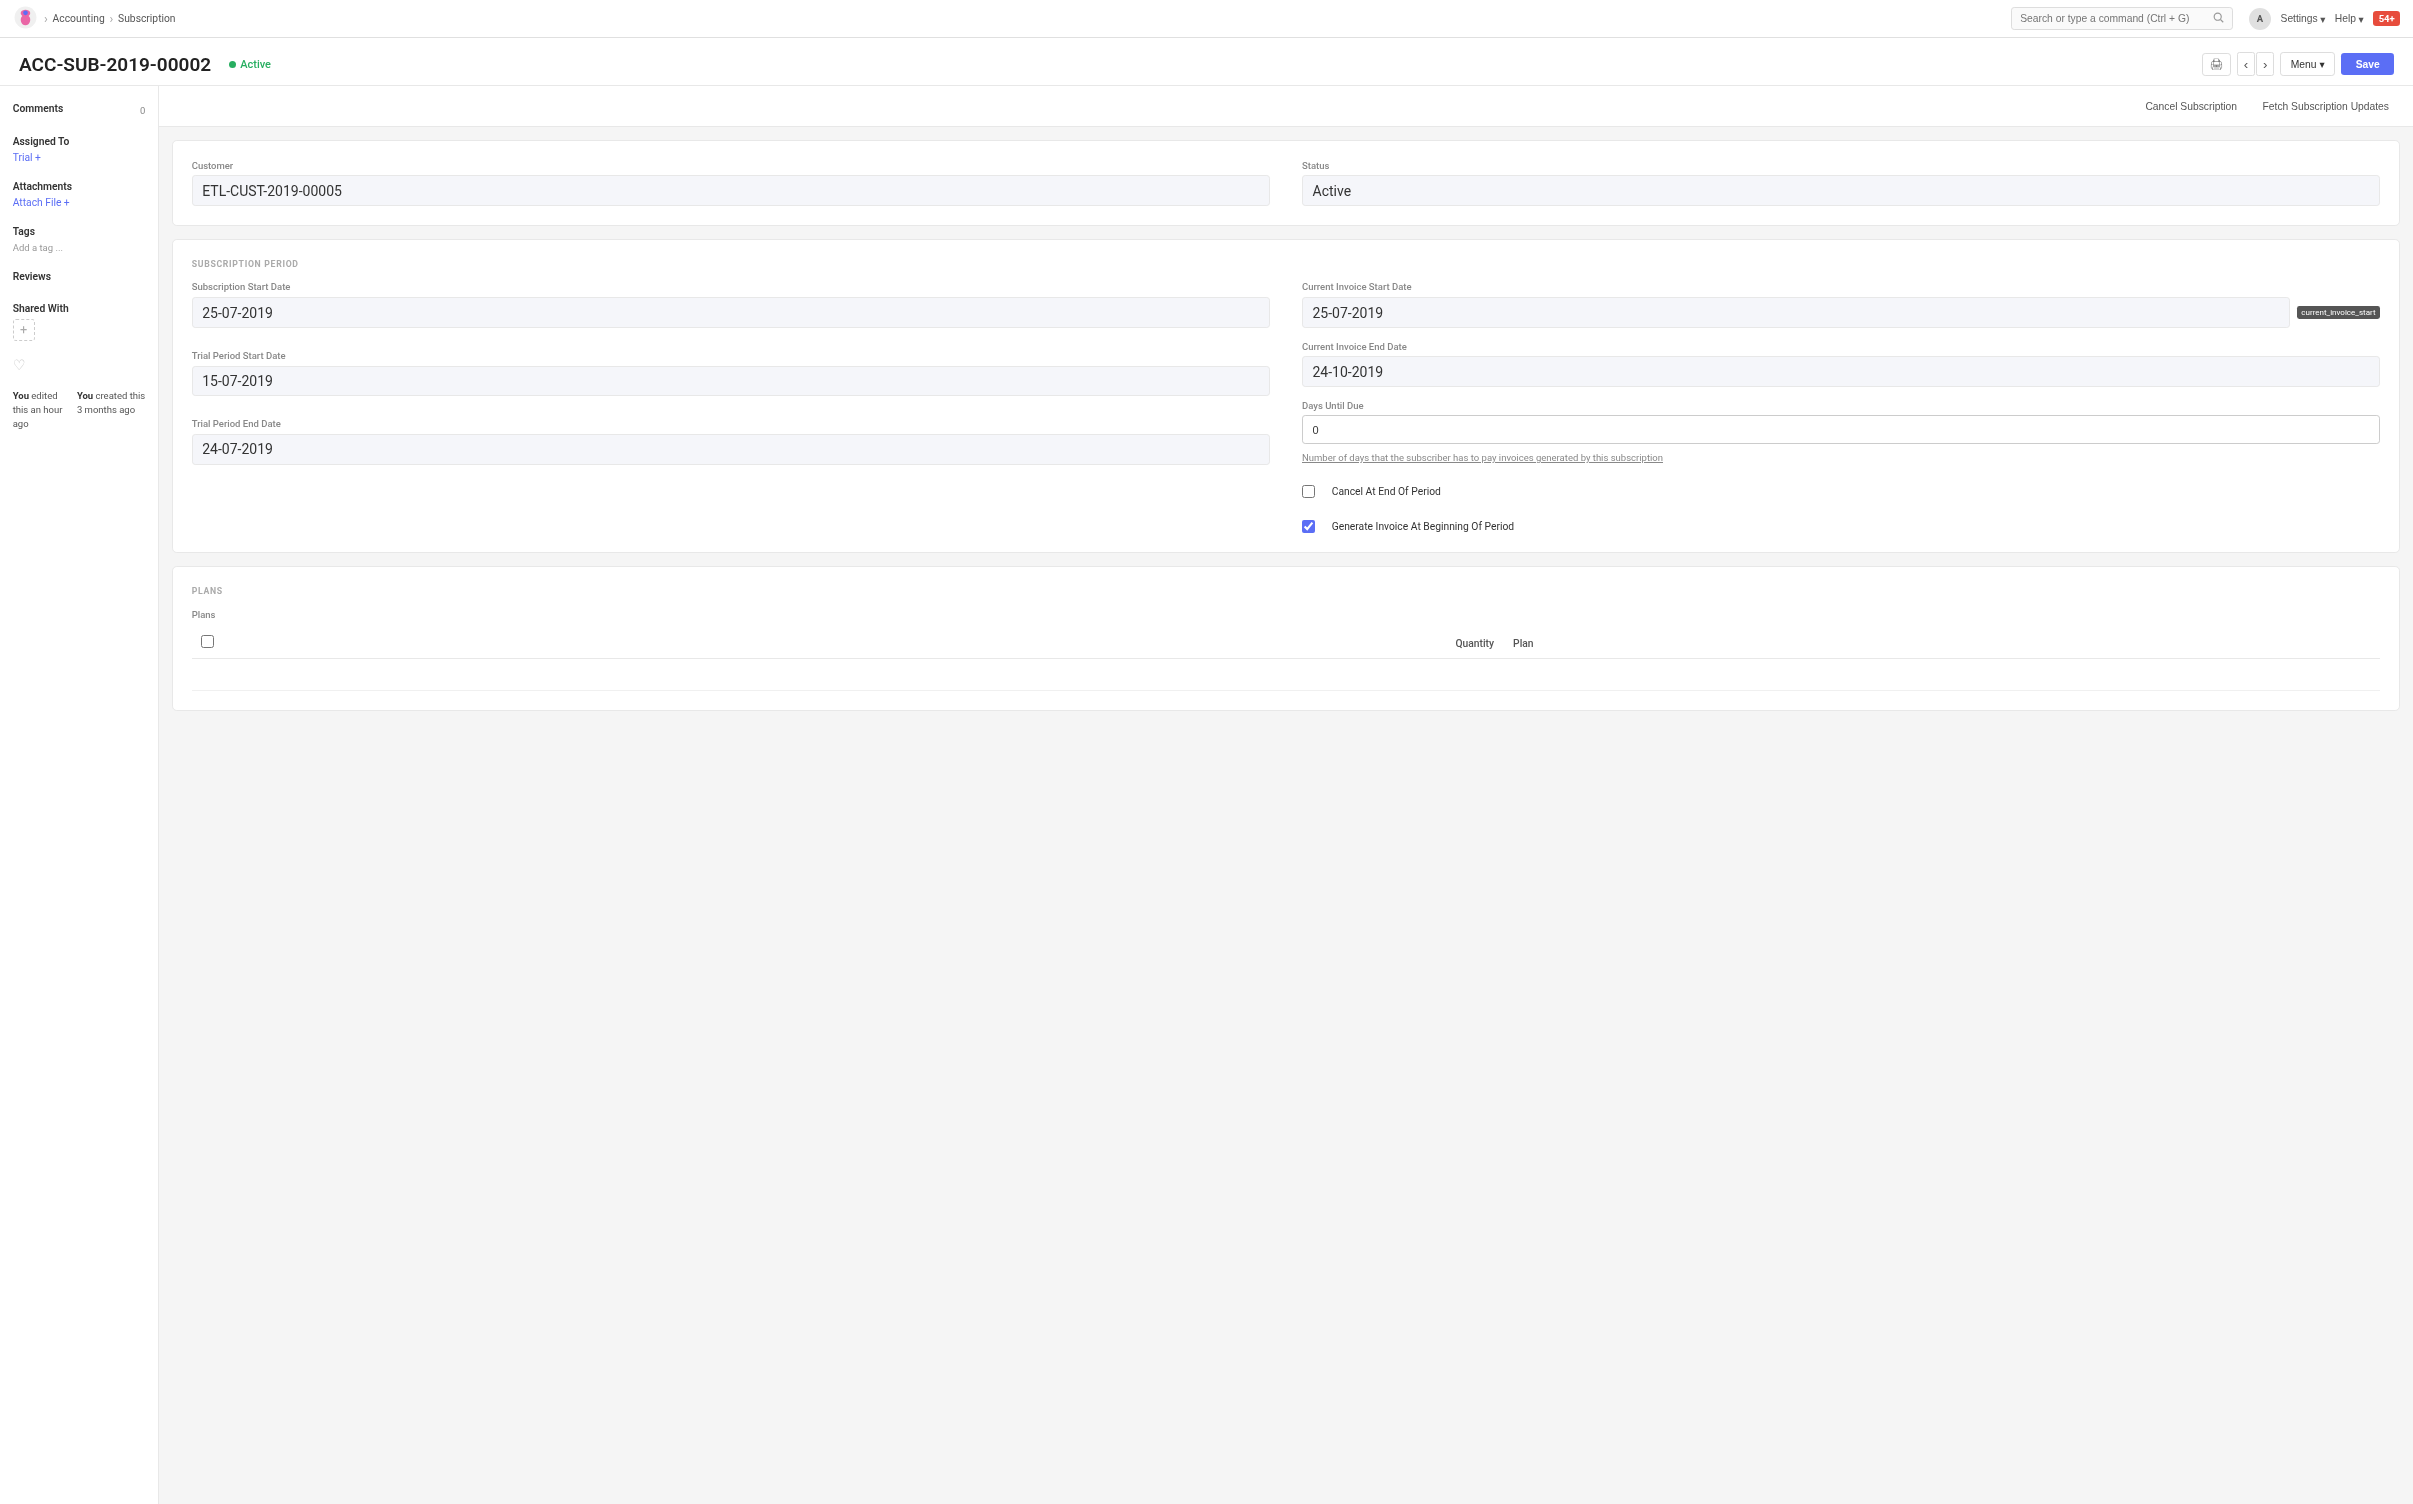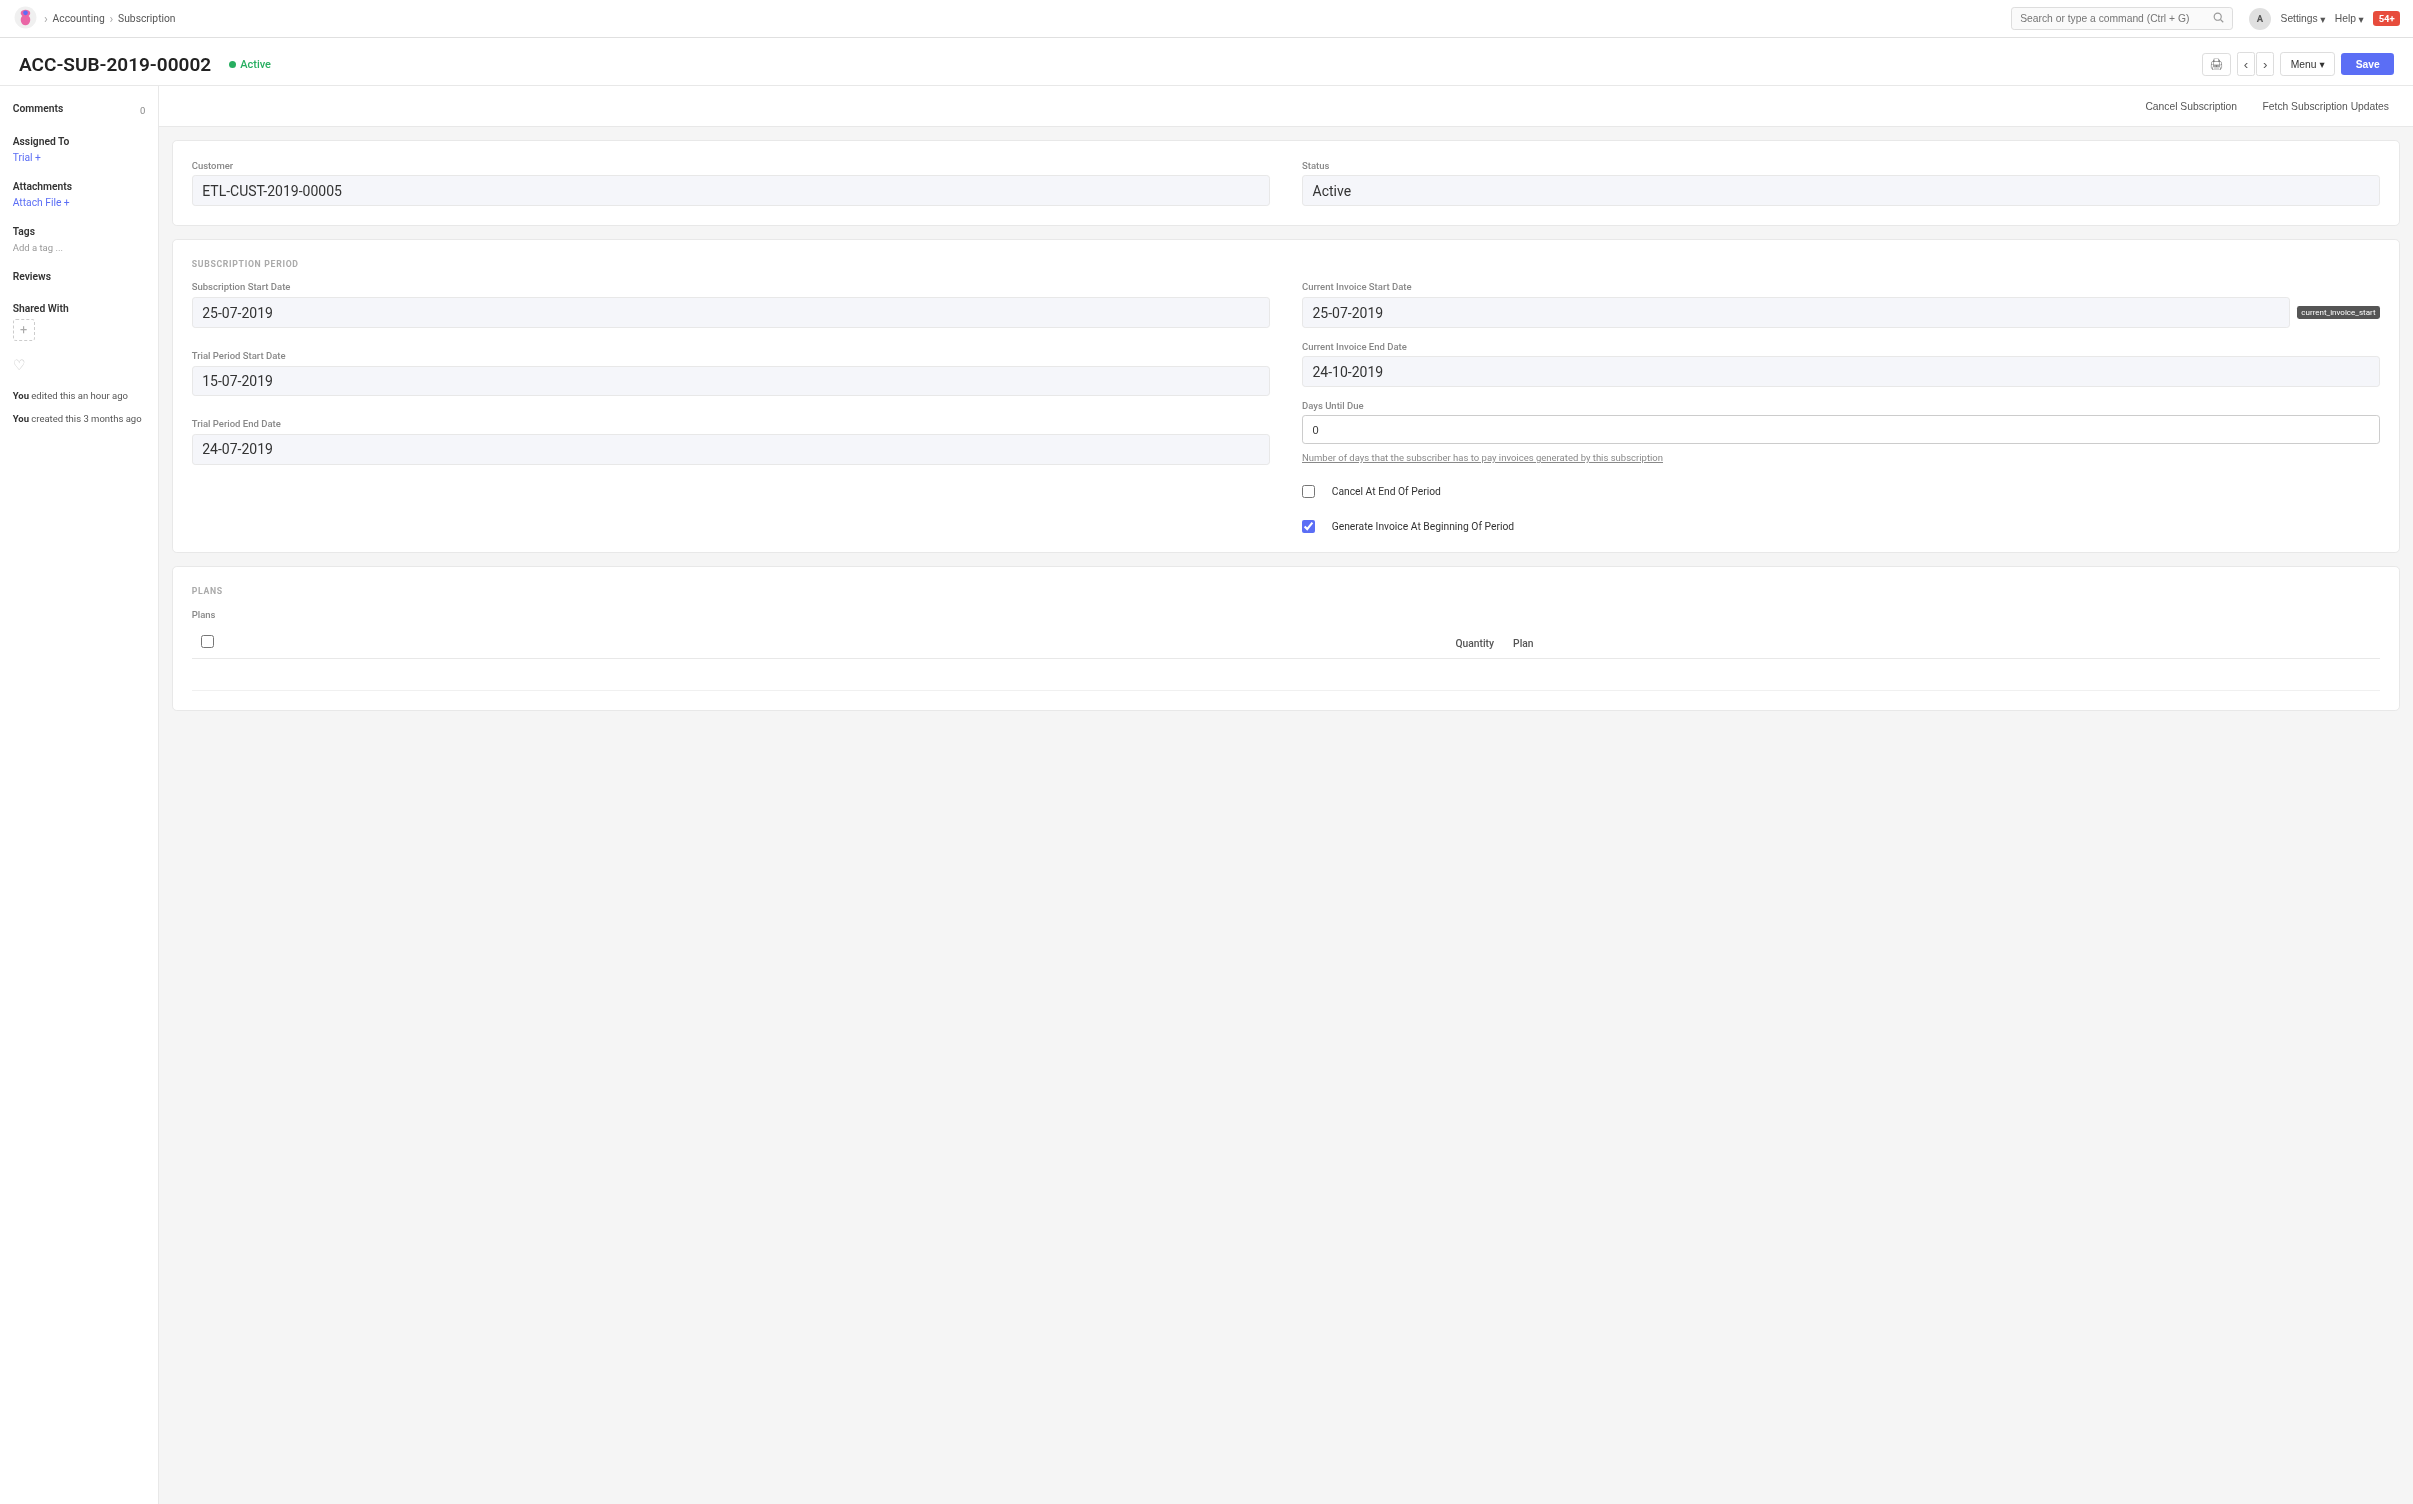--- a/index.html
+++ b/index.html
@@ -216,21 +216,21 @@
 
     <div>
       <div class="sidebar-section-title">Shared With</div>
       <div class="shared-add-btn">+</div>
     </div>
 
     <div>
       <span class="heart-icon">♡</span>
     </div>
 
-    <div style="display:flex; flex-direction:column; gap:9px;justify-content:flex-end;">
+    <div style="display:flex; flex-direction:row; gap:3px;justify-content:flex-end;">
       <div class="activity-item">
         <strong>You</strong> <span style="display:inline;">edited this an hour ago</span>
       </div>
       <div class="activity-item">
         <strong>You</strong> <span style="display:inline;">created this 3 months ago</span>
       </div>
     </div>
   </aside>
 
   <div class="content-area">

